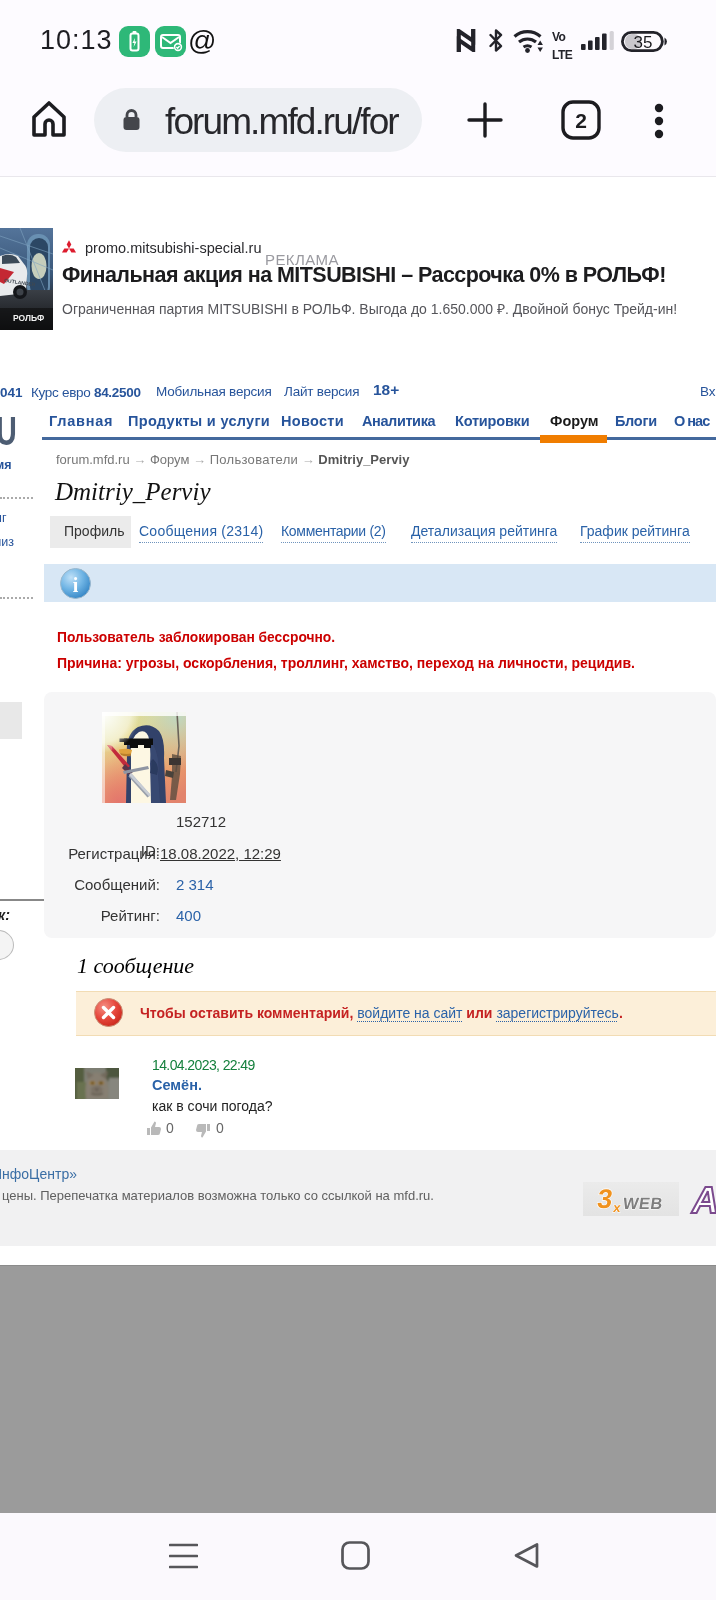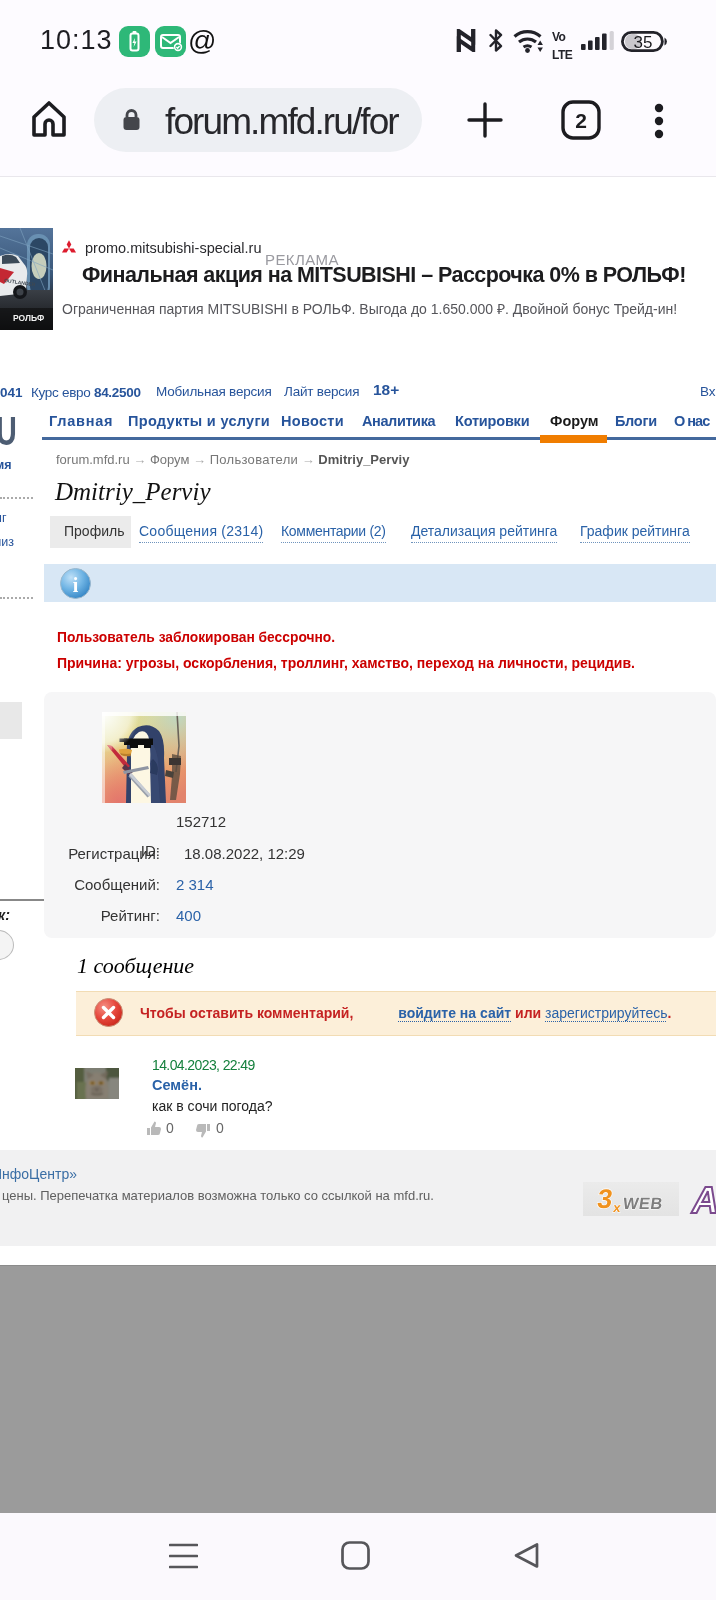--- a/index.html
+++ b/index.html
@@ -139,21 +139,21 @@
 
   <svg class="abs" style="left:61px;top:240px" width="16" height="15" viewBox="0 0 24 24">
     <g fill="#dd1c2e">
       <path id="mdia" d="M12 13.5 L8.3 7 L12 0.5 L15.7 7 Z"></path>
       <path d="M12 13.5 L8.3 7 L12 0.5 L15.7 7 Z" transform="rotate(120 12 13.5)"></path>
       <path d="M12 13.5 L8.3 7 L12 0.5 L15.7 7 Z" transform="rotate(240 12 13.5)"></path>
     </g>
   </svg>
   <div class="abs" style="left:85px;top:240px;font-size:14.5px;color:#2a2a2e;">promo.mitsubishi-special.ru</div>
   <div class="abs" style="left:265px;top:243px;font-size:15px;color:#9a9aa0;letter-spacing:0.4px;margin-top:8px;">РЕКЛАМА</div>
-  <div class="abs" style="left:62px;top:263px;font-size:21.5px;letter-spacing:-0.55px;font-weight:bold;color:#1c1c1e;margin-left:20px;">Финальная акция на MITSUBISHI – Рассрочка 0% в РОЛЬФ!</div>
+  <div class="abs" style="left:62px;top:263px;font-size:21.5px;letter-spacing:-0.55px;font-weight:bold;color:#1c1c1e;">Финальная акция на MITSUBISHI – Рассрочка 0% в РОЛЬФ!</div>
   <div class="abs" style="left:62px;top:299px;font-size:14px;color:#55555a;">Ограниченная партия MITSUBISHI в РОЛЬФ. Выгода до 1.650.000 ₽. Двойной бонус Трейд-ин!</div>
 
   <div class="abs" style="left:0;top:385px;font-size:13.5px;color:#27549b;font-weight:bold;">041</div>
   <div class="abs" style="left:31px;top:385px;font-size:13.5px;letter-spacing:-0.3px;color:#27549b;">Курс евро <b>84.2500</b></div>
   <div class="abs" style="left:156px;top:384px;font-size:13.5px;letter-spacing:-0.2px;color:#27549b;">Мобильная версия</div>
   <div class="abs" style="left:284px;top:384px;font-size:13.5px;letter-spacing:-0.2px;color:#27549b;">Лайт версия</div>
   <div class="abs" style="left:373px;top:381px;font-size:15.5px;color:#27549b;font-weight:bold;">18+</div>
   <div class="abs" style="left:700px;top:384px;font-size:13.5px;color:#27549b;">Вход</div>
 
   <div class="abs" style="left:-4px;top:409px;font-size:40px;font-weight:bold;color:#4d5d73;transform:scaleX(0.72);transform-origin:left top;">U</div>
@@ -259,41 +259,41 @@
     <path d="M51 47 Q58 53 55 63 L48 61 Q50 54 49 49 Z" fill="#2b3a5e"></path>
     </g>
 
     <rect width="84" height="91" fill="url(#avw)"></rect>
     <rect x="0" y="0" width="84" height="4" fill="#ffffff" opacity="0.8"></rect>
     <rect x="0" y="0" width="3" height="91" fill="#ffffff" opacity="0.55"></rect>
   </svg>
   <div class="abs plabel" style="left:0px;top:842px;">ID:</div>
   <div class="abs pval" style="left:176px;top:813px;">152712</div>
   <div class="abs plabel" style="left:0px;top:845px;">Регистрация:</div>
-  <div class="abs pval" style="left:184px;top:845px;">18.08.2022, 12:29</div>
+  <div class="abs pval" style="left:160px;top:845px;text-decoration:underline;">18.08.2022, 12:29</div>
   <div class="abs plabel" style="left:0px;top:876px;">Сообщений:</div>
   <div class="abs pval" style="left:176px;top:876px;color:#2a62a8;">2 314</div>
   <div class="abs plabel" style="left:0px;top:907px;text-align:right;">Рейтинг:</div>
   <div class="abs pval" style="left:176px;top:907px;color:#2a62a8;">400</div>
 
   <div class="abs" style="left:77px;top:953px;font-size:22px;font-style:italic;font-family:'Liberation Serif',serif;color:#000000;">1 сообщение</div>
 
   <div class="abs" style="left:76px;top:991px;width:640px;height:43px;background:#fcefd9;border-top:1px solid #f2dcb4;border-bottom:1px solid #f2dcb4;"></div>
   <svg class="abs" style="left:94px;top:998px" width="29" height="29" viewBox="0 0 29 29">
     <defs>
       <radialGradient id="eg" cx="0.35" cy="0.3" r="0.85">
         <stop offset="0" stop-color="#f48f83"></stop>
           <stop offset="0.5" stop-color="#e6473c"></stop>
           <stop offset="1" stop-color="#c21f14"></stop>
       </radialGradient>
     </defs>
     <circle cx="14.5" cy="14.5" r="14" fill="url(#eg)" stroke="#c98f76" stroke-width="1"></circle>
     <path d="M9.5 9.5 L19.5 19.5 M19.5 9.5 L9.5 19.5" stroke="#fff" stroke-width="3.4" stroke-linecap="round"></path>
   </svg>
-  <div class="abs" style="left:140px;top:1005px;font-size:14px;font-weight:bold;color:#c52222;">Чтобы оставить комментарий, <span class="rlink" style="font-weight:bold;margin-left:41px;">войдите на сайт</span> или <span class="rlink" style="font-weight:normal;">зарегистрируйтесь</span>.</div>
+  <div class="abs" style="left:140px;top:1005px;font-size:14px;font-weight:bold;color:#c52222;">Чтобы оставить комментарий, <span class="rlink" style="font-weight:normal;">войдите на сайт</span> или <span class="rlink" style="font-weight:normal;">зарегистрируйтесь</span>.</div>
 
   <svg class="abs" style="left:75px;top:1068px" width="44" height="31" viewBox="0 0 44 31">
     <defs>
         <filter id="cblur" x="-20%" y="-20%" width="140%" height="140%">
           <feGaussianBlur stdDeviation="1"></feGaussianBlur>
         </filter>
       </defs>
     <rect width="44" height="31" fill="#83857a"></rect>
     <g filter="url(#cblur)">
       <rect x="-2" y="-2" width="11" height="35" fill="#55603f"></rect>

